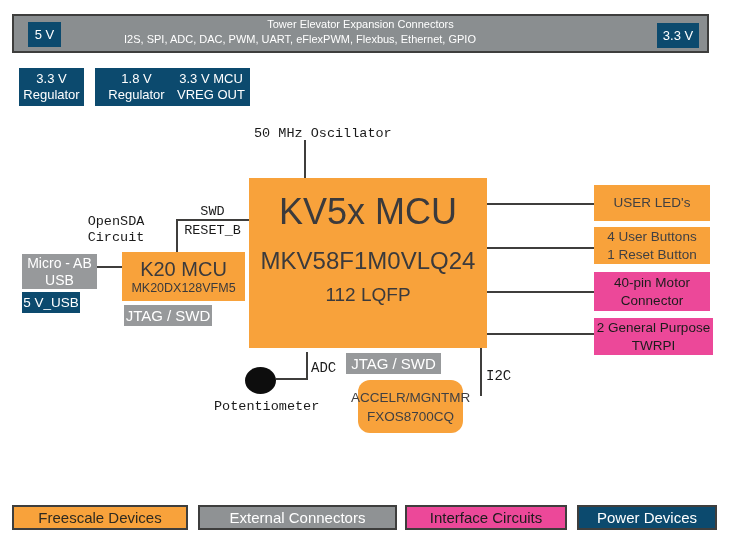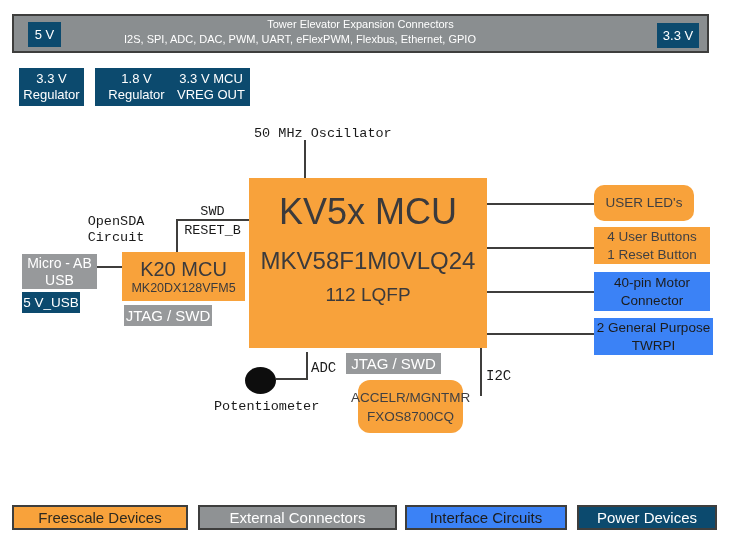--- a/index.html
+++ b/index.html
@@ -10,21 +10,21 @@
   }
   .abs { position:absolute; box-sizing:border-box; }
   .line { position:absolute; background:#3F3E3C; }
   .box {
     position:absolute; box-sizing:border-box;
     display:flex; flex-direction:column; align-items:center; justify-content:center;
     text-align:center;
   }
   .orange { background:#F8A23B; color:#414042; }
   .gray   { background:#97999B; color:#ffffff; }
-  .green  { background:#3b82f6; color:#1c1c1c; }
+  .green  { background:#ec4899; color:#1c1c1c; }
   .red    { background:#0c4a6e; color:#ffffff; }
   .bordered { border:2px solid #3E3E3D; }
   .label { position:absolute; color:#1a1a1a; white-space:nowrap;font-family:Liberation Mono, monospace; }
   .center { text-align:center; }
 
   
   .top-bar { left:12px; top:14px; width:697px; height:39px; background:#8A8E90; border:2px solid #3E3E3D; }
   .bar-text { position:absolute; color:#ffffff; font-size:11px; white-space:nowrap; text-align:center; }
 
   
@@ -106,21 +106,21 @@
   </div>
   <div class="box gray jtag" style="left:124px; top:305px; width:88px; height:21px;">
     <span>JTAG / SWD</span>
   </div>
 
   <div class="line" style="left:487px; top:203px; width:107px; height:2px;"></div>
   <div class="line" style="left:487px; top:247px; width:107px; height:2px;"></div>
   <div class="line" style="left:487px; top:291px; width:107px; height:2px;"></div>
   <div class="line" style="left:487px; top:333px; width:107px; height:2px;"></div>
 
-  <div class="box orange rb" style="left:594px; top:185px; width:100px; height:36px;border-radius:10px;">
+  <div class="box orange rb" style="left:594px; top:185px; width:116px; height:36px;">
     <span>USER LED's</span>
   </div>
   <div class="box orange rb" style="left:594px; top:227px; width:116px; height:37px;">
     <span>4 User Buttons</span>
     <span>1 Reset Button</span>
   </div>
   <div class="box green rb" style="left:594px; top:272px; width:116px; height:39px;">
     <span>40-pin Motor</span>
     <span>Connector</span>
   </div>

